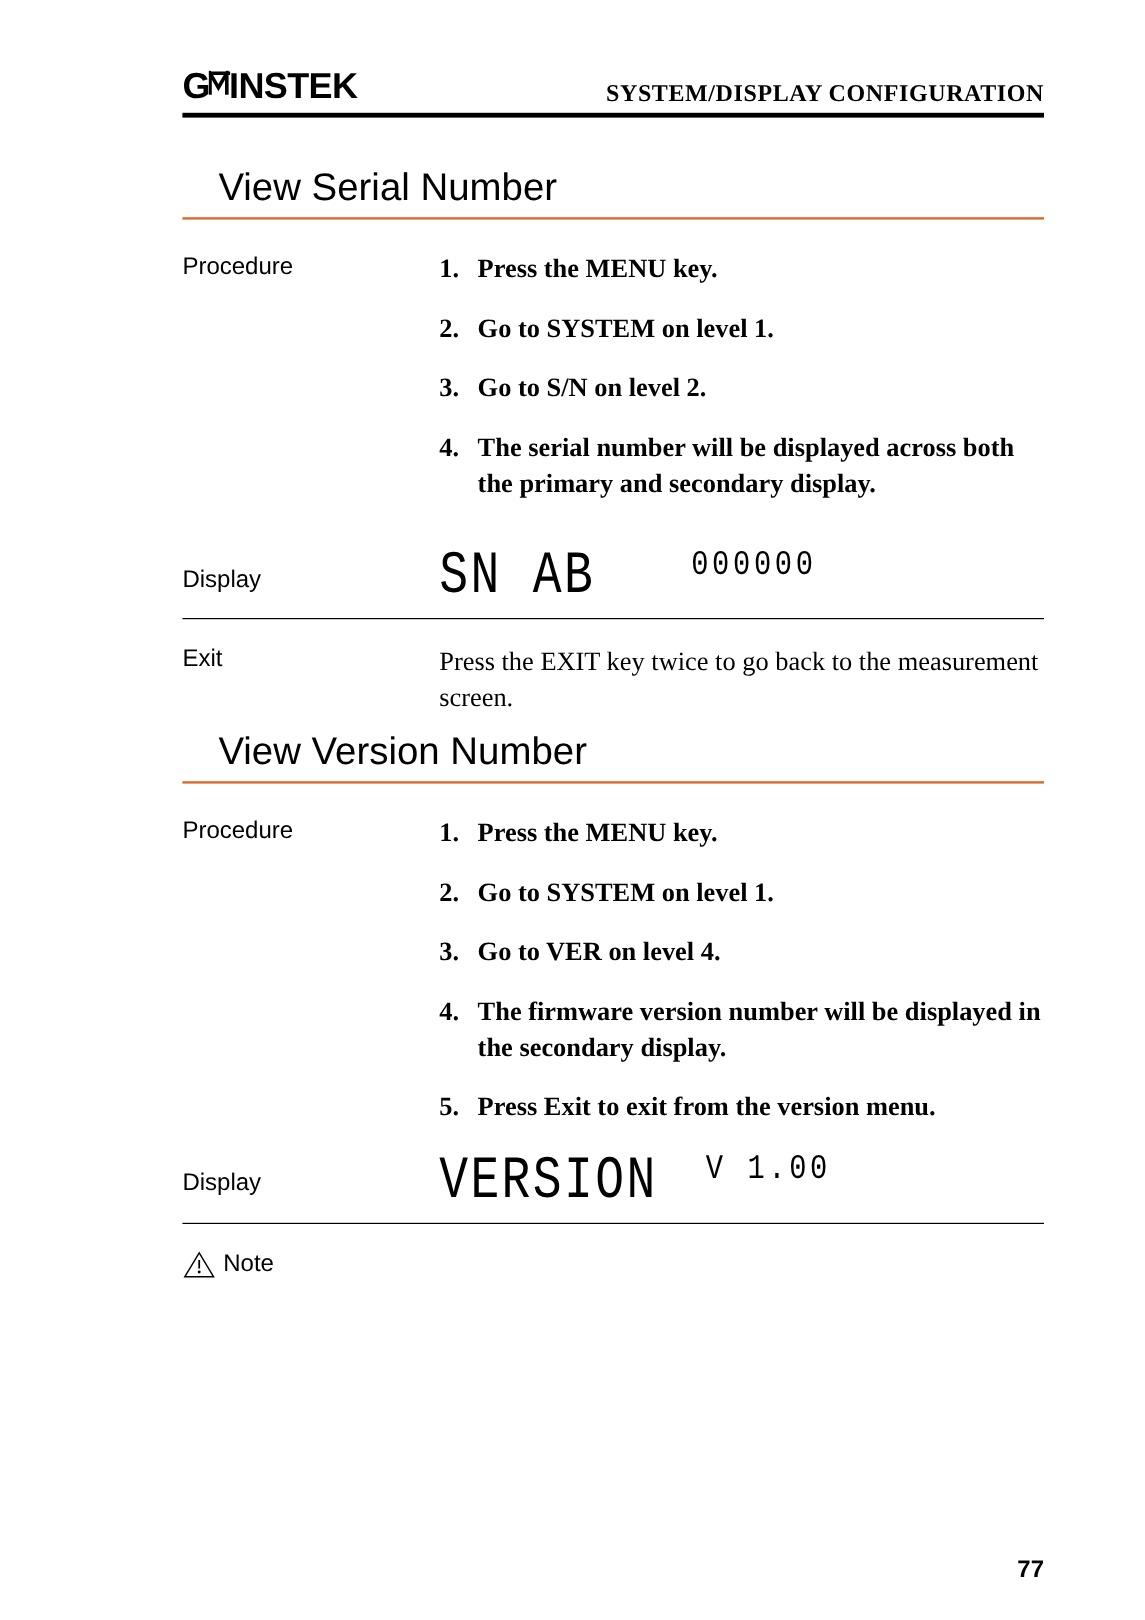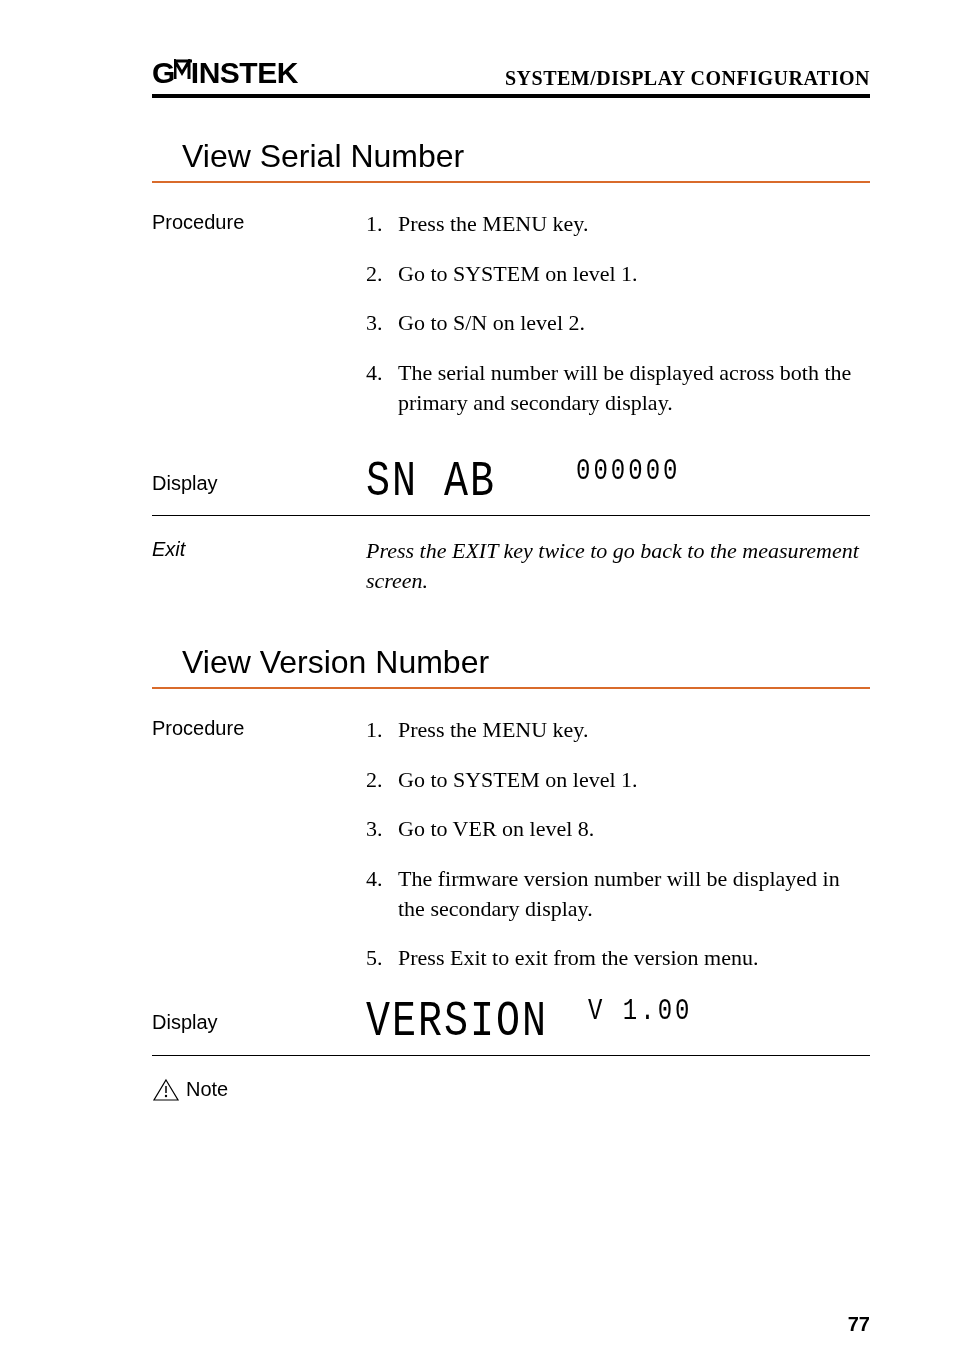--- a/index.html
+++ b/index.html
@@ -12,33 +12,33 @@
   .header-rule { height: 4px; background: #000; margin-top: 2px; margin-bottom: 40px; }
 
   h2.section { font-family: Arial, Helvetica, sans-serif; font-weight: 400; font-size: 32px; margin-bottom: 6px; margin-left: 30px; }
   .accent-rule { height: 2px; background: #d96b2b; margin-bottom: 26px; }
 
   .row { display: flex; margin-bottom: 18px; align-items: flex-start; gap: 44px; }
   .row-label { width: 170px; flex-shrink: 0; font-family: Arial, Helvetica, sans-serif; font-size: 20px; padding-top: 2px; }
   .row-body { flex: 1; font-size: 22px; line-height: 1.35; }
 
   ol.steps { list-style: none; counter-reset: step; padding-left: 0; }
-  ol.steps > li { counter-increment: step; position: relative; padding-left: 32px; margin-bottom: 20px; font-size: 22px; line-height: 1.35; }
+  ol.steps > li { counter-increment: step; position: relative; padding-left: 32px; margin-bottom: 20px; font-size: 22px; line-height: 1.35; font-weight: bold; }
   ol.steps > li::before { content: counter(step) "."; position: absolute; left: 0; top: 0; }
 
   .display-block { display: flex; align-items: center; gap: 80px; padding-left: 0; }
   .seg-text { font-family: 'Courier New', monospace; font-size: 40px; letter-spacing: 2px; font-weight: 400; transform: scaleY(1.25); }
   .seg-small { font-family: 'Courier New', monospace; font-size: 24px; letter-spacing: 3px; transform: scaleY(1.2); }
   .thin-rule { height: 1px; background: #000; margin: 6px 0 20px 0; }
 
   .note-label { display:flex; align-items:center; gap:6px; font-family: Arial, Helvetica, sans-serif; font-size:20px; }
   .note-icon { width:28px; height:24px; }
   .note-body { font-family: Arial, Helvetica, sans-serif; font-size: 20px; line-height:1.35; }
 
-  .page-num { position:absolute; bottom:14px; right:84px; font-family: Arial, Helvetica, sans-serif; font-weight:700; font-size:20px; }
+  .page-num { position:absolute; bottom:30px; right:84px; font-family: Arial, Helvetica, sans-serif; font-weight:700; font-size:20px; }
 </style>
 </head>
 <body>
 
 <div class="header-row">
   <div class="logo">
     <span>G</span>
       <svg width="18" height="22" viewBox="0 0 18 22" style="margin:0 -1px 6px -1px">
         <path d="M1 20 L1 2 L8 14 L15 2 L15 20" stroke="#000" stroke-width="3" fill="none"></path>
         <line x1="0" y1="2" x2="18" y2="2" stroke="#000" stroke-width="3"></line>
@@ -66,35 +66,35 @@
 
 <div class="row" style="margin-bottom:4px;align-items:center;">
   <div class="row-label">Display</div>
   <div class="row-body display-block">
     <span class="seg-text">SN  AB</span>
     <span class="seg-small" style="position:relative;top:-10px;">000000</span>
   </div>
 </div>
 <div class="thin-rule"></div>
 
-<div class="row" style="margin-bottom:48px;font-style:italic;">
+<div class="row" style="margin-bottom:12px;">
   <div class="row-label">Exit</div>
   <div class="row-body">Press the EXIT key twice to go back to the measurement screen.</div>
 </div>
 
 <h2 class="section">View Version Number</h2>
 <div class="accent-rule"></div>
 
 <div class="row">
   <div class="row-label">Procedure</div>
   <div class="row-body">
     <ol class="steps">
       <li>Press the MENU key.</li>
       <li>Go to SYSTEM on level 1.</li>
-      <li>Go to VER on level 8.</li>
+      <li>Go to VER on level 4.</li>
       <li>The firmware version number will be displayed in the secondary display.</li>
       <li>Press Exit to exit from the version menu.</li>
     </ol>
   </div>
 </div>
 
 <div class="row" style="margin-bottom:4px;margin-top:-16px;align-items:center;">
   <div class="row-label">Display</div>
   <div class="row-body display-block">
     <span class="seg-text">VERSION</span>

